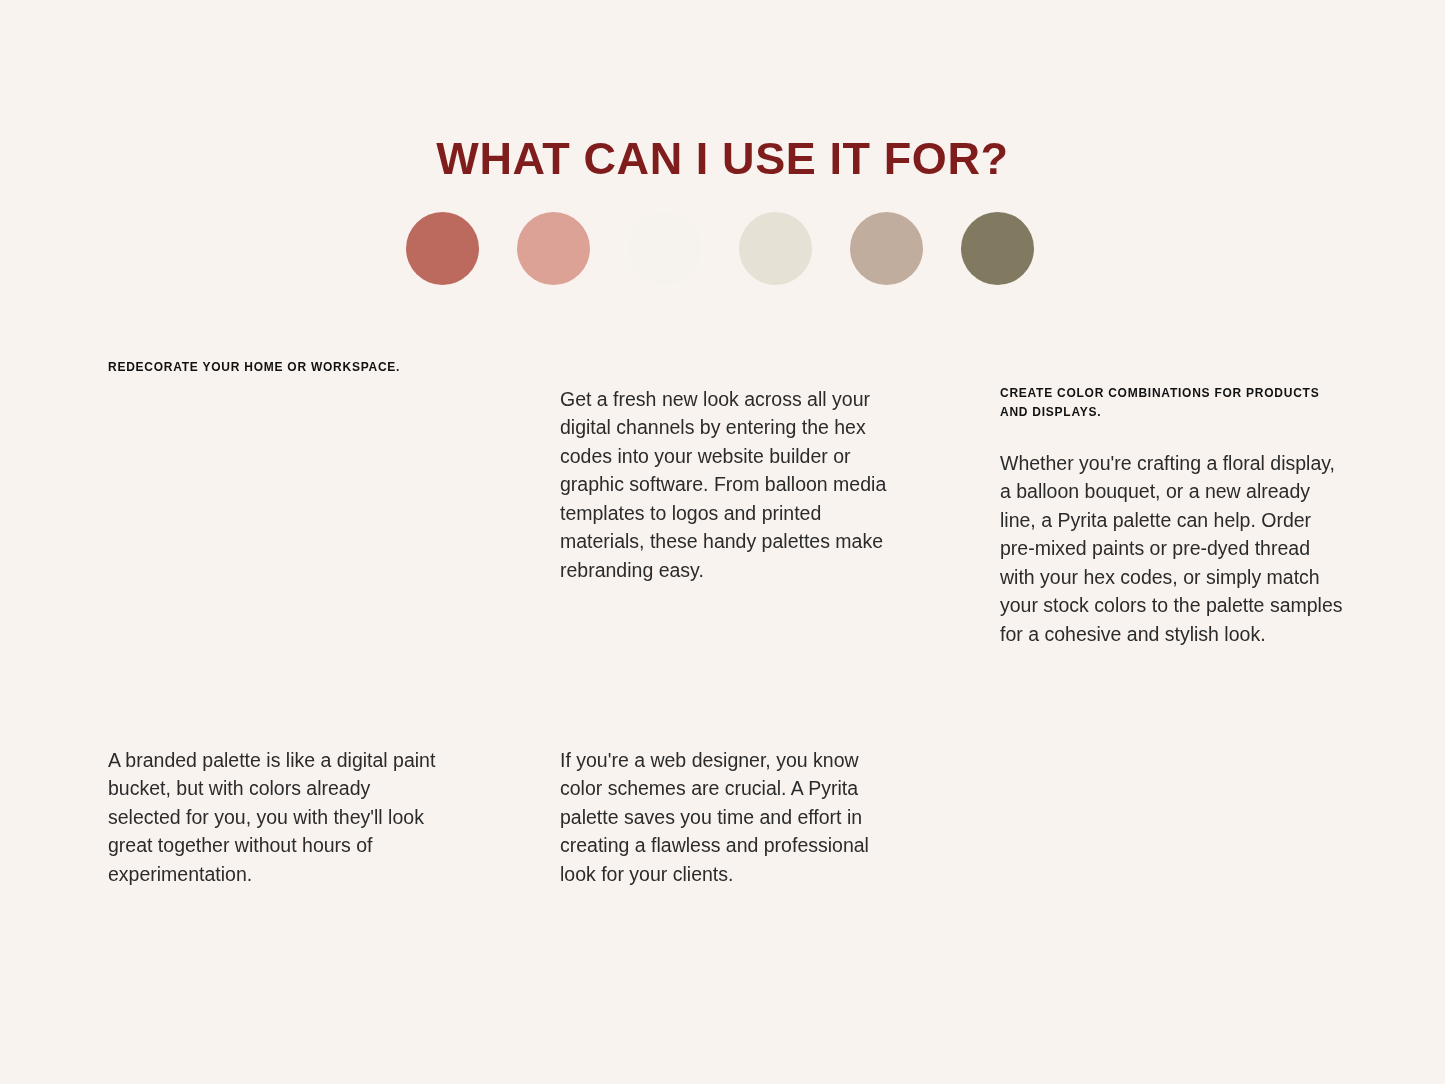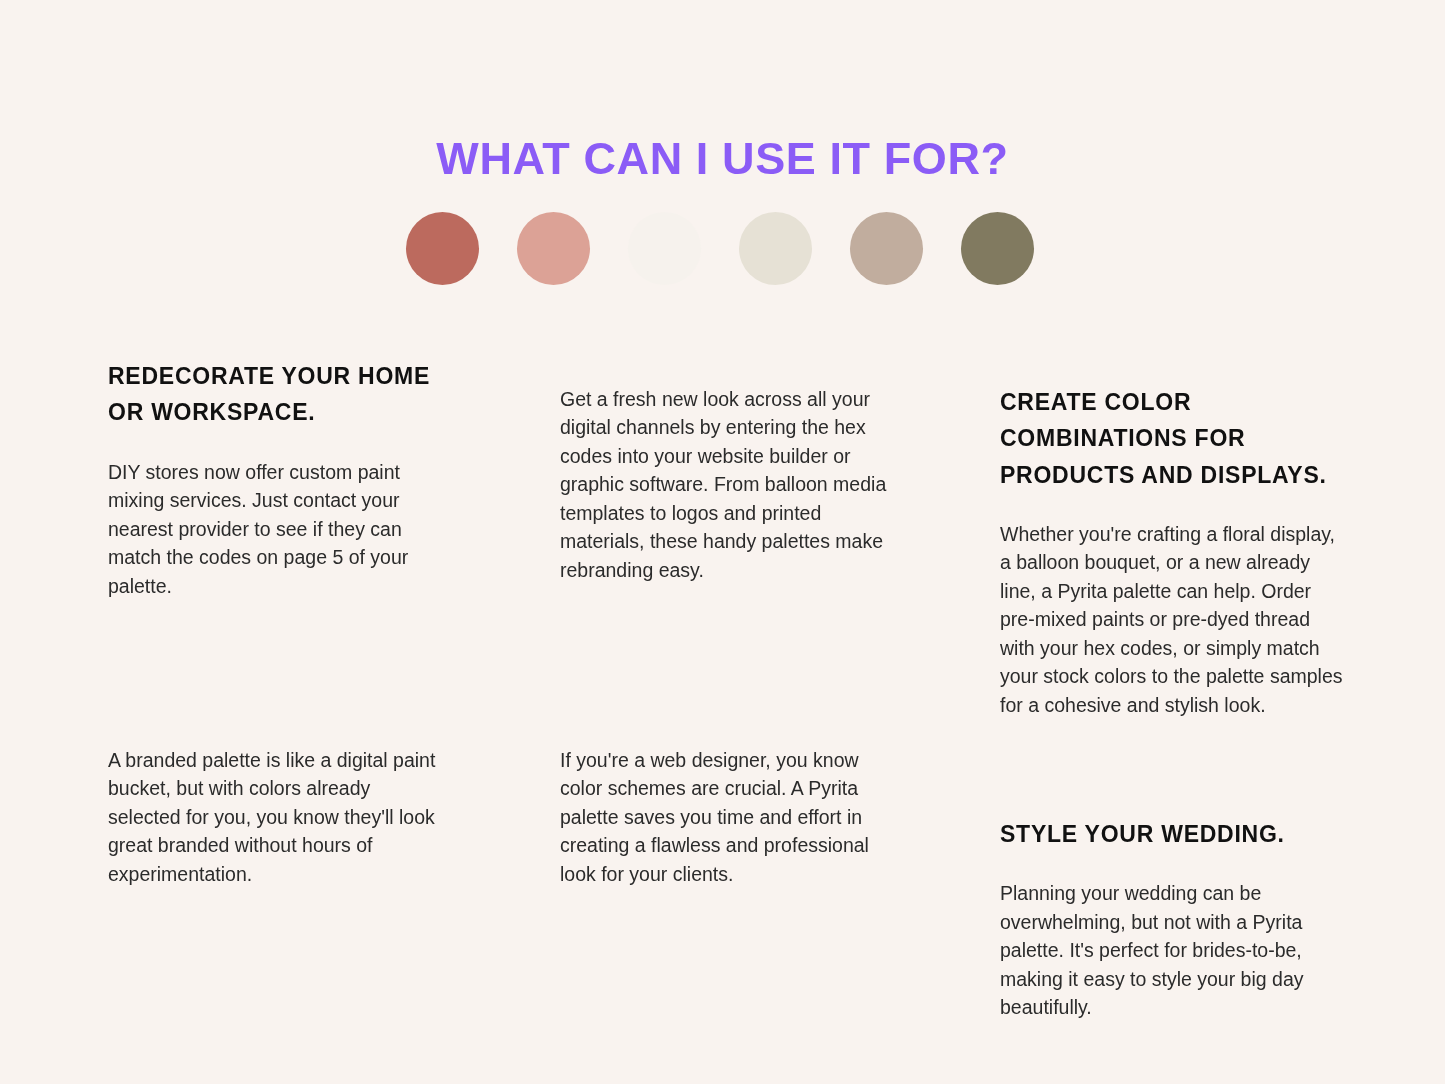--- a/index.html
+++ b/index.html
@@ -22,21 +22,21 @@
   }
   .page-title {
     position: absolute;
     top: 104px;
     left: 0;
     width: 1445px;
     text-align: center;
     font-size: 45px;
     font-weight: 700;
     letter-spacing: 0.6px;
-    color: #8b5cf6;
+    color: #7f1d1d;
     line-height: 1.1;
   }
   .swatch-row {
     position: absolute;
     top: 210px;
     left: 406px;
     width: 633px;
     height: 76px;
     display: flex;
     align-items: center;
@@ -58,21 +58,21 @@
   .col-2 { left: 560px; }
   .col-3 { left: 1000px; margin-top: 26px; }
 
   .block {
     position: absolute;
     left: 0;
     width: 338px;
   }
   .block h2 {
     margin: 0;
-    font-size: 23px;
+    font-size: 12px;
     font-weight: 700;
     letter-spacing: 0.75px;
     line-height: 1.58;
     color: #111111;
     text-transform: uppercase;
   }
   .block p {
     margin: 0;
     font-size: 19.5px;
     font-weight: 400;
@@ -106,45 +106,39 @@
     <div class="swatch" style="background: rgb(246, 242, 237);"></div>
     <div class="swatch" style="background: rgb(230, 225, 213);"></div>
     <div class="swatch" style="background: rgb(193, 173, 158);"></div>
     <div class="swatch" style="background: rgb(129, 122, 96);"></div>
   </div>
 
   <div class="col col-1">
     <div class="block c1-b1">
       <h2>REDECORATE YOUR HOME OR WORKSPACE.</h2>
       <div class="spacer"></div>
-      <p>DIY stores now offer custom paint mixing services. Just contact your nearest provider to see if they can match the codes on page 5 of your palette.</p>
     </div>
     <div class="block c1-b2">
       <div class="spacer"></div>
-      <p>A branded palette is like a digital paint bucket, but with colors already selected for you, you know they'll look great branded without hours of experimentation.</p>
+      <p>A branded palette is like a digital paint bucket, but with colors already selected for you, you with they'll look great together without hours of experimentation.</p>
     </div>
   </div>
 
   <div class="col col-2">
     <div class="block c2-b1">
       <div class="spacer"></div>
       <p>Get a fresh new look across all your digital channels by entering the hex codes into your website builder or graphic software. From balloon media templates to logos and printed materials, these handy palettes make rebranding easy.</p>
     </div>
     <div class="block c2-b2">
       <div class="spacer"></div>
       <p>If you're a web designer, you know color schemes are crucial. A Pyrita palette saves you time and effort in creating a flawless and professional look for your clients.</p>
     </div>
   </div>
 
   <div class="col col-3">
     <div class="block c3-b1">
       <h2>CREATE COLOR COMBINATIONS FOR PRODUCTS AND DISPLAYS.</h2>
       <div class="spacer"></div>
       <p>Whether you're crafting a floral display, a balloon bouquet, or a new already line, a Pyrita palette can help. Order pre-mixed paints or pre-dyed thread with your hex codes, or simply match your stock colors to the palette samples for a cohesive and stylish look.</p>
     </div>
-    <div class="block c3-b2">
-      <h2>STYLE YOUR WEDDING.</h2>
-      <div class="spacer"></div>
-      <p>Planning your wedding can be overwhelming, but not with a Pyrita palette. It's perfect for brides-to-be, making it easy to style your big day beautifully.</p>
-    </div>
   </div>
 
 </div>
 
 </body></html>

